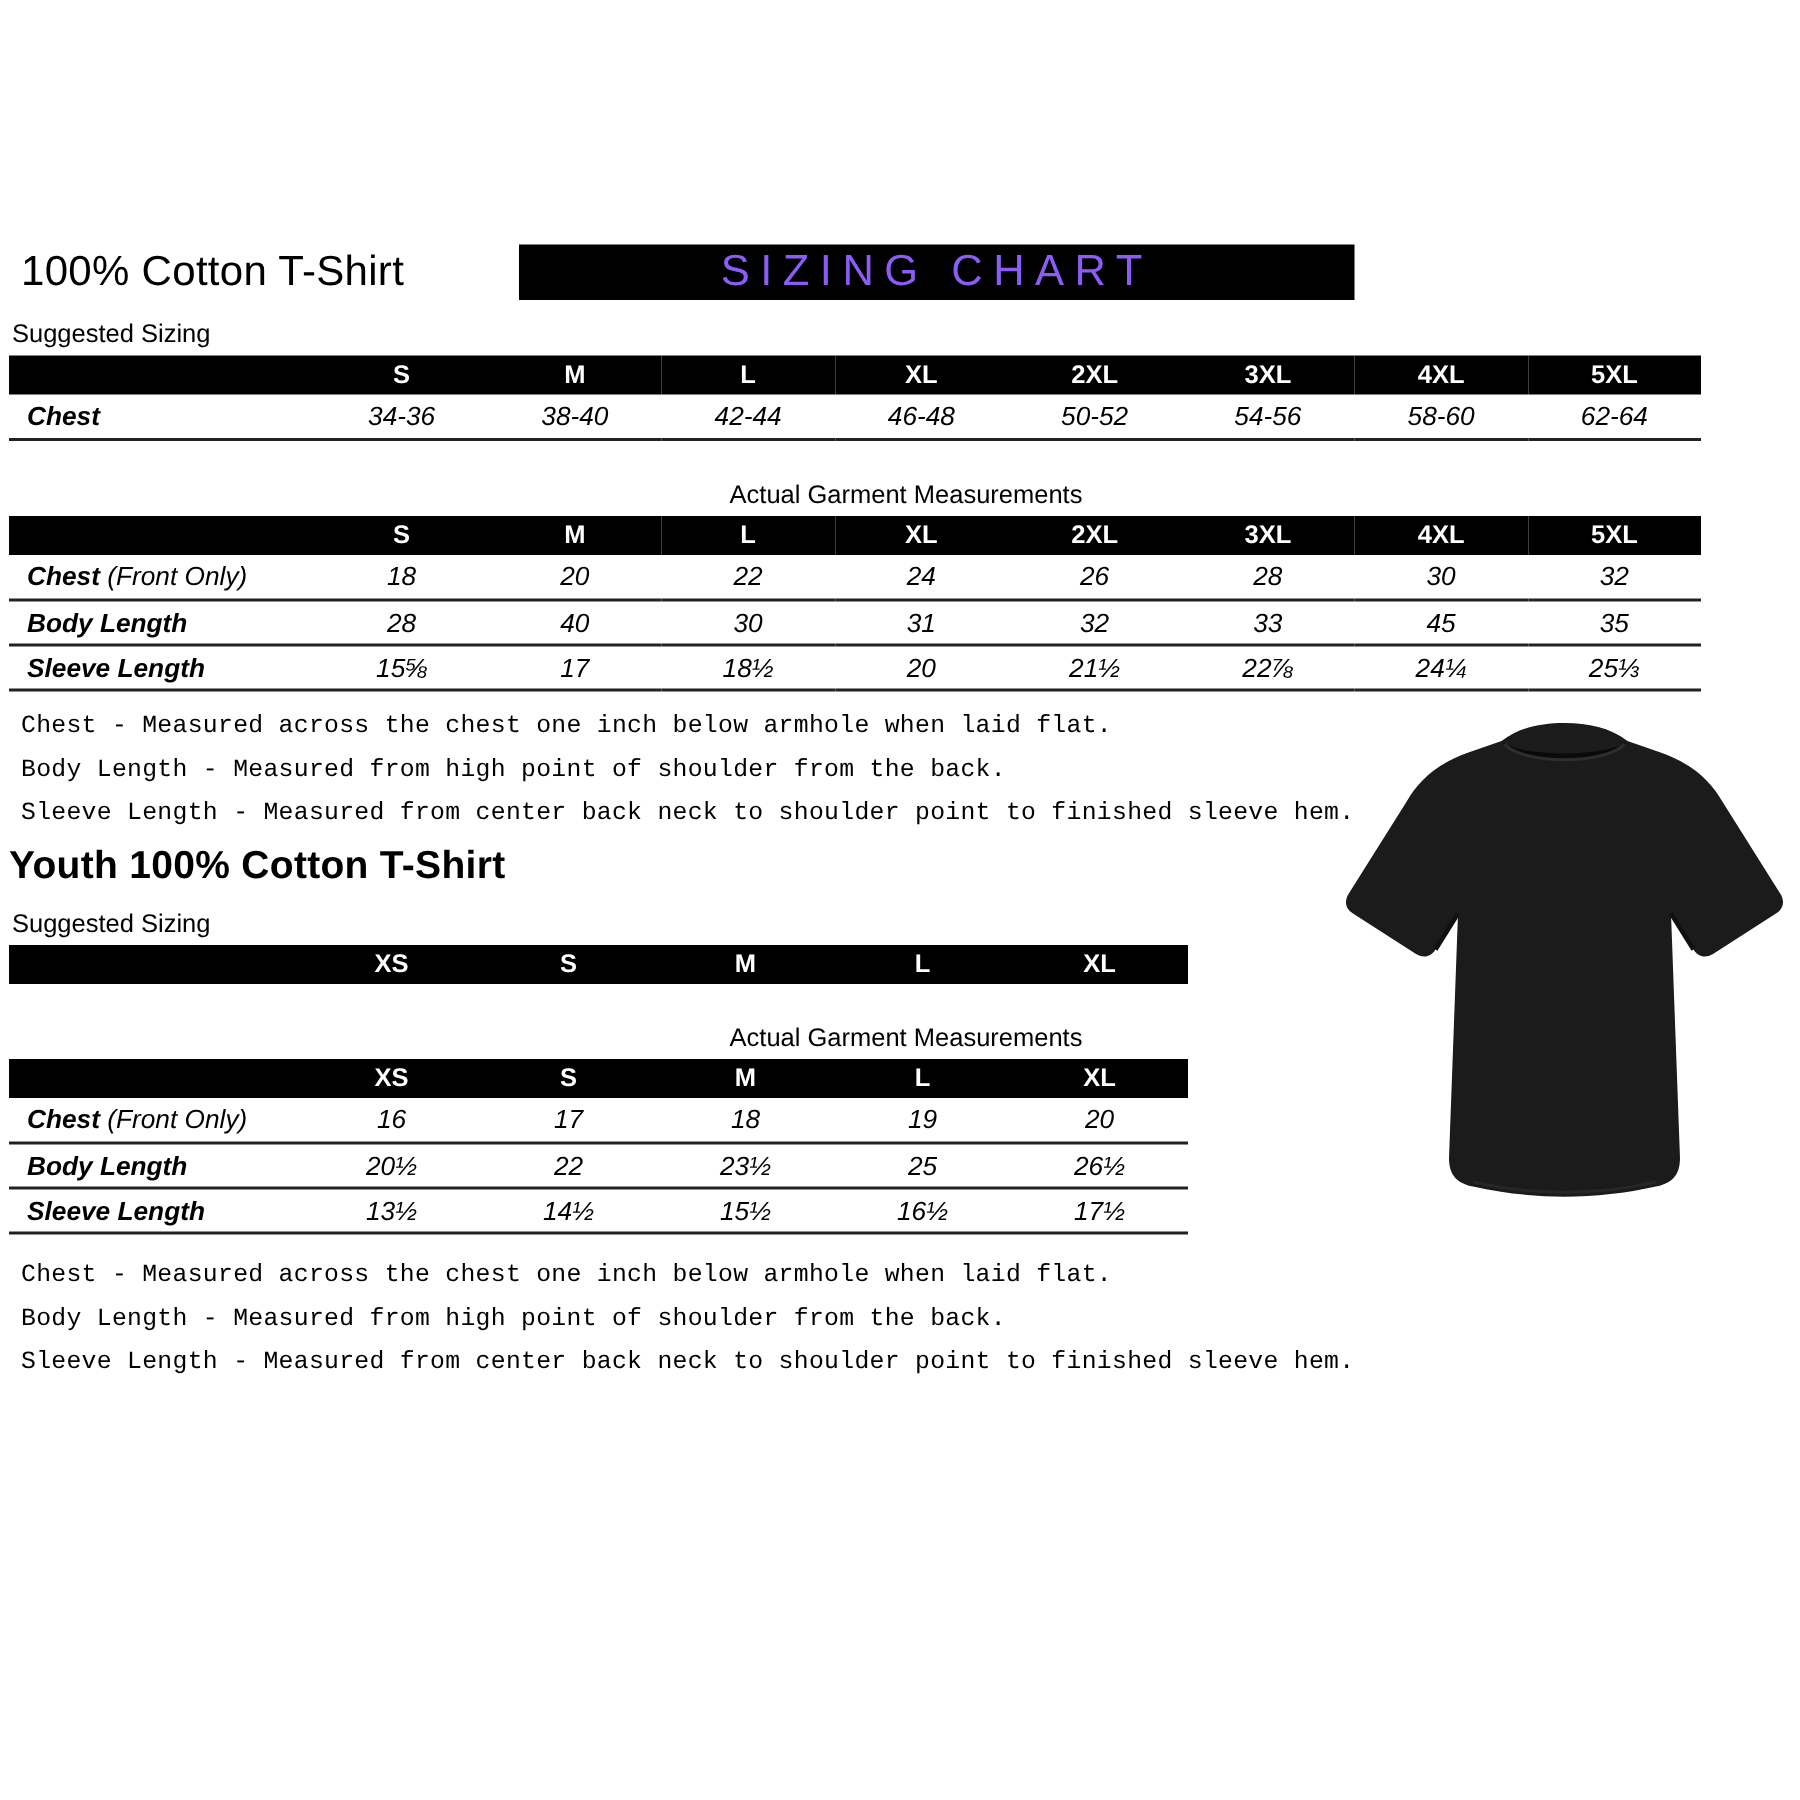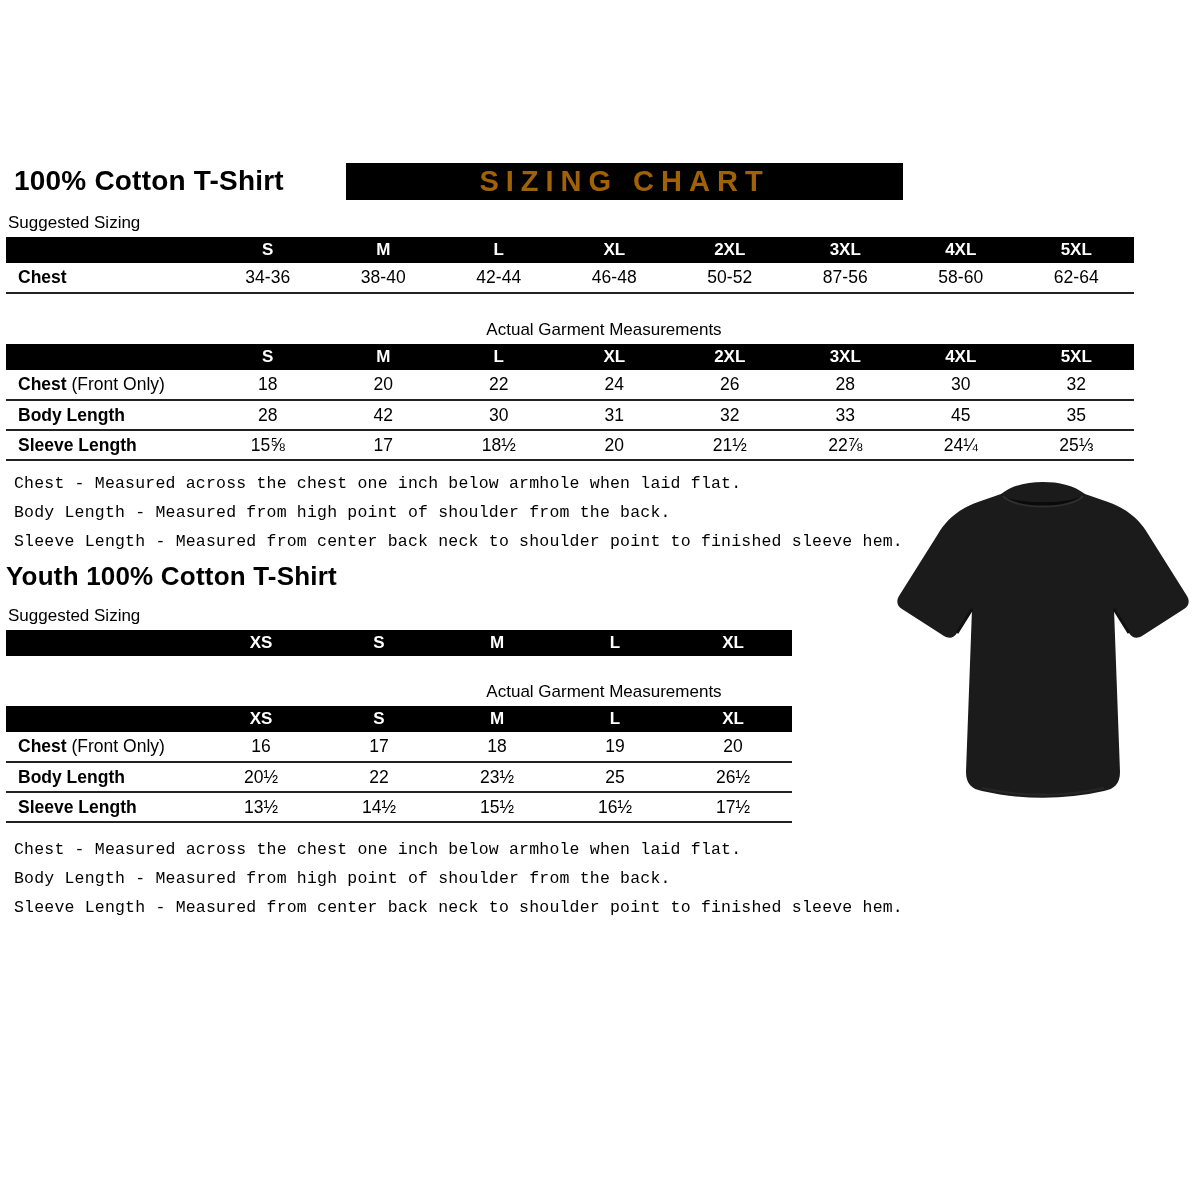--- a/index.html
+++ b/index.html
@@ -8,45 +8,46 @@
     width: 1200px; height: 1200px;
     position: relative;
     font-family: "Liberation Sans", sans-serif;
     color: #000;
     overflow: hidden;
   }
   .content { padding: 163px 0 0 6px; position: relative; }
 
   .header-row { position: relative; height: 44px; }
   .main-title {
-    font-size: 28px; font-weight: 700; letter-spacing: .2px;
+    font-size: 28px; font-weight: 400; letter-spacing: .2px;
     padding-left: 8px; padding-top: 2px; display: inline-block;
   }
   .banner {
     position: absolute; left: 340px; top: 0;
     width: 557px; height: 37px;
-    background: #000; color: #a16207;
+    background: #000; color: #8b5cf6;
     display: flex; align-items: center; justify-content: center;
-    font-size: 29px; font-weight: bold; letter-spacing: 7px;
+    font-size: 29px; font-weight: normal; letter-spacing: 7px;
   }
 
   .section-label { font-size: 17px; margin: 6px 0 4px 2px; }
   .section-label.gap { margin-top: 26px; text-align: center; }
 
   table { border-collapse: collapse; table-layout: fixed; }
   .adult-table { width: 1128px; }
   .youth-table { width: 786px; }
   th {
     background: #000; color: #fff;
     font-weight: bold; font-size: 17px;
     height: 26px; text-align: center; padding: 0;
   }
   td {
     font-size: 17.5px; height: 30px; text-align: center;
     border-bottom: 2px solid #222;
+    font-style: italic;
   }
   td.rowlabel { text-align: left; padding-left: 12px; font-weight: bold; }
   td.rowlabel .reg { font-weight: normal; }
 
   .notes { margin-top: 13px; font-family: Liberation Mono, monospace; }
   .notes p { font-size: 16.5px; margin: 0 0 10px 8px; letter-spacing: .2px; }
 
   .youth-title { font-size: 26px; font-weight: bold; margin: 8px 0 0 0; letter-spacing: .2px; }
 
   .tshirt-wrap { position: absolute; left: 893px; top: 478px; width: 300px; height: 356px; }
@@ -86,21 +87,21 @@
       <th>4XL</th>
       <th>5XL</th>
     </tr>
     <tr>
       <td class="rowlabel">Chest</td>
       <td>34-36</td>
       <td>38-40</td>
       <td>42-44</td>
       <td>46-48</td>
       <td>50-52</td>
-      <td>87-56</td>
+      <td>54-56</td>
       <td>58-60</td>
       <td>62-64</td>
     </tr>
   </tbody>
     </table>
 
   <div class="section-label gap">Actual Garment Measurements</div>
   <table class="adult-table">
     <colgroup>
       <col style="width:204px">
@@ -132,21 +133,21 @@
       <td>22</td>
       <td>24</td>
       <td>26</td>
       <td>28</td>
       <td>30</td>
       <td>32</td>
     </tr>
     <tr>
       <td class="rowlabel">Body Length</td>
       <td>28</td>
-      <td>42</td>
+      <td>40</td>
       <td>30</td>
       <td>31</td>
       <td>32</td>
       <td>33</td>
       <td>45</td>
       <td>35</td>
     </tr>
     <tr>
       <td class="rowlabel">Sleeve Length</td>
       <td>15⅝</td>

